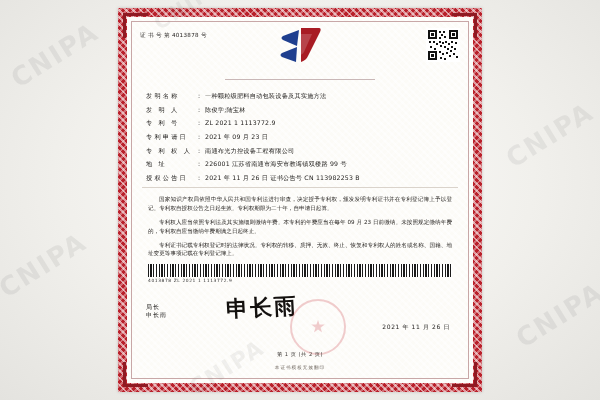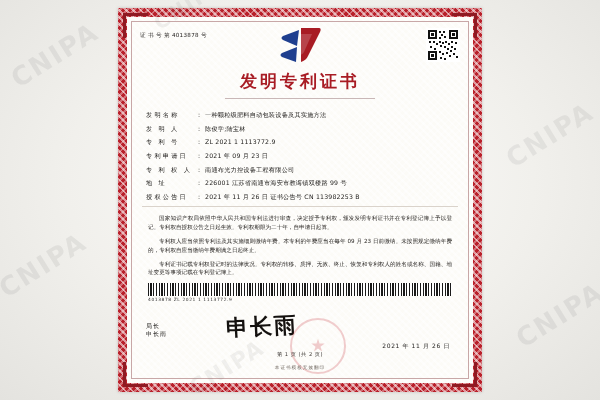--- a/index.html
+++ b/index.html
@@ -259,21 +259,20 @@
                 <rect x="26" y="24" width="2" height="2"></rect>
                 <rect x="29" y="27" width="2" height="2"></rect>
               <rect x="13" y="28" width="2" height="2"></rect>
                 <rect x="17" y="29" width="2" height="2"></rect>
                 <rect x="23" y="21" width="2" height="2"></rect>
             </g>
           </svg>
         </div>
       </div>
 
-      <div class="title">发明专利证书</div>
       <div class="title-rule"></div>
 
       <div class="fields">
         <div class="frow">
           <span class="flabel">发明名称</span>
           <span class="fcolon">:</span>
           <span class="fval">一种颗粒级肥料自动包装设备及其实施方法</span>
         </div>
         <div class="frow">
           <span class="flabel">发 明 人</span>

